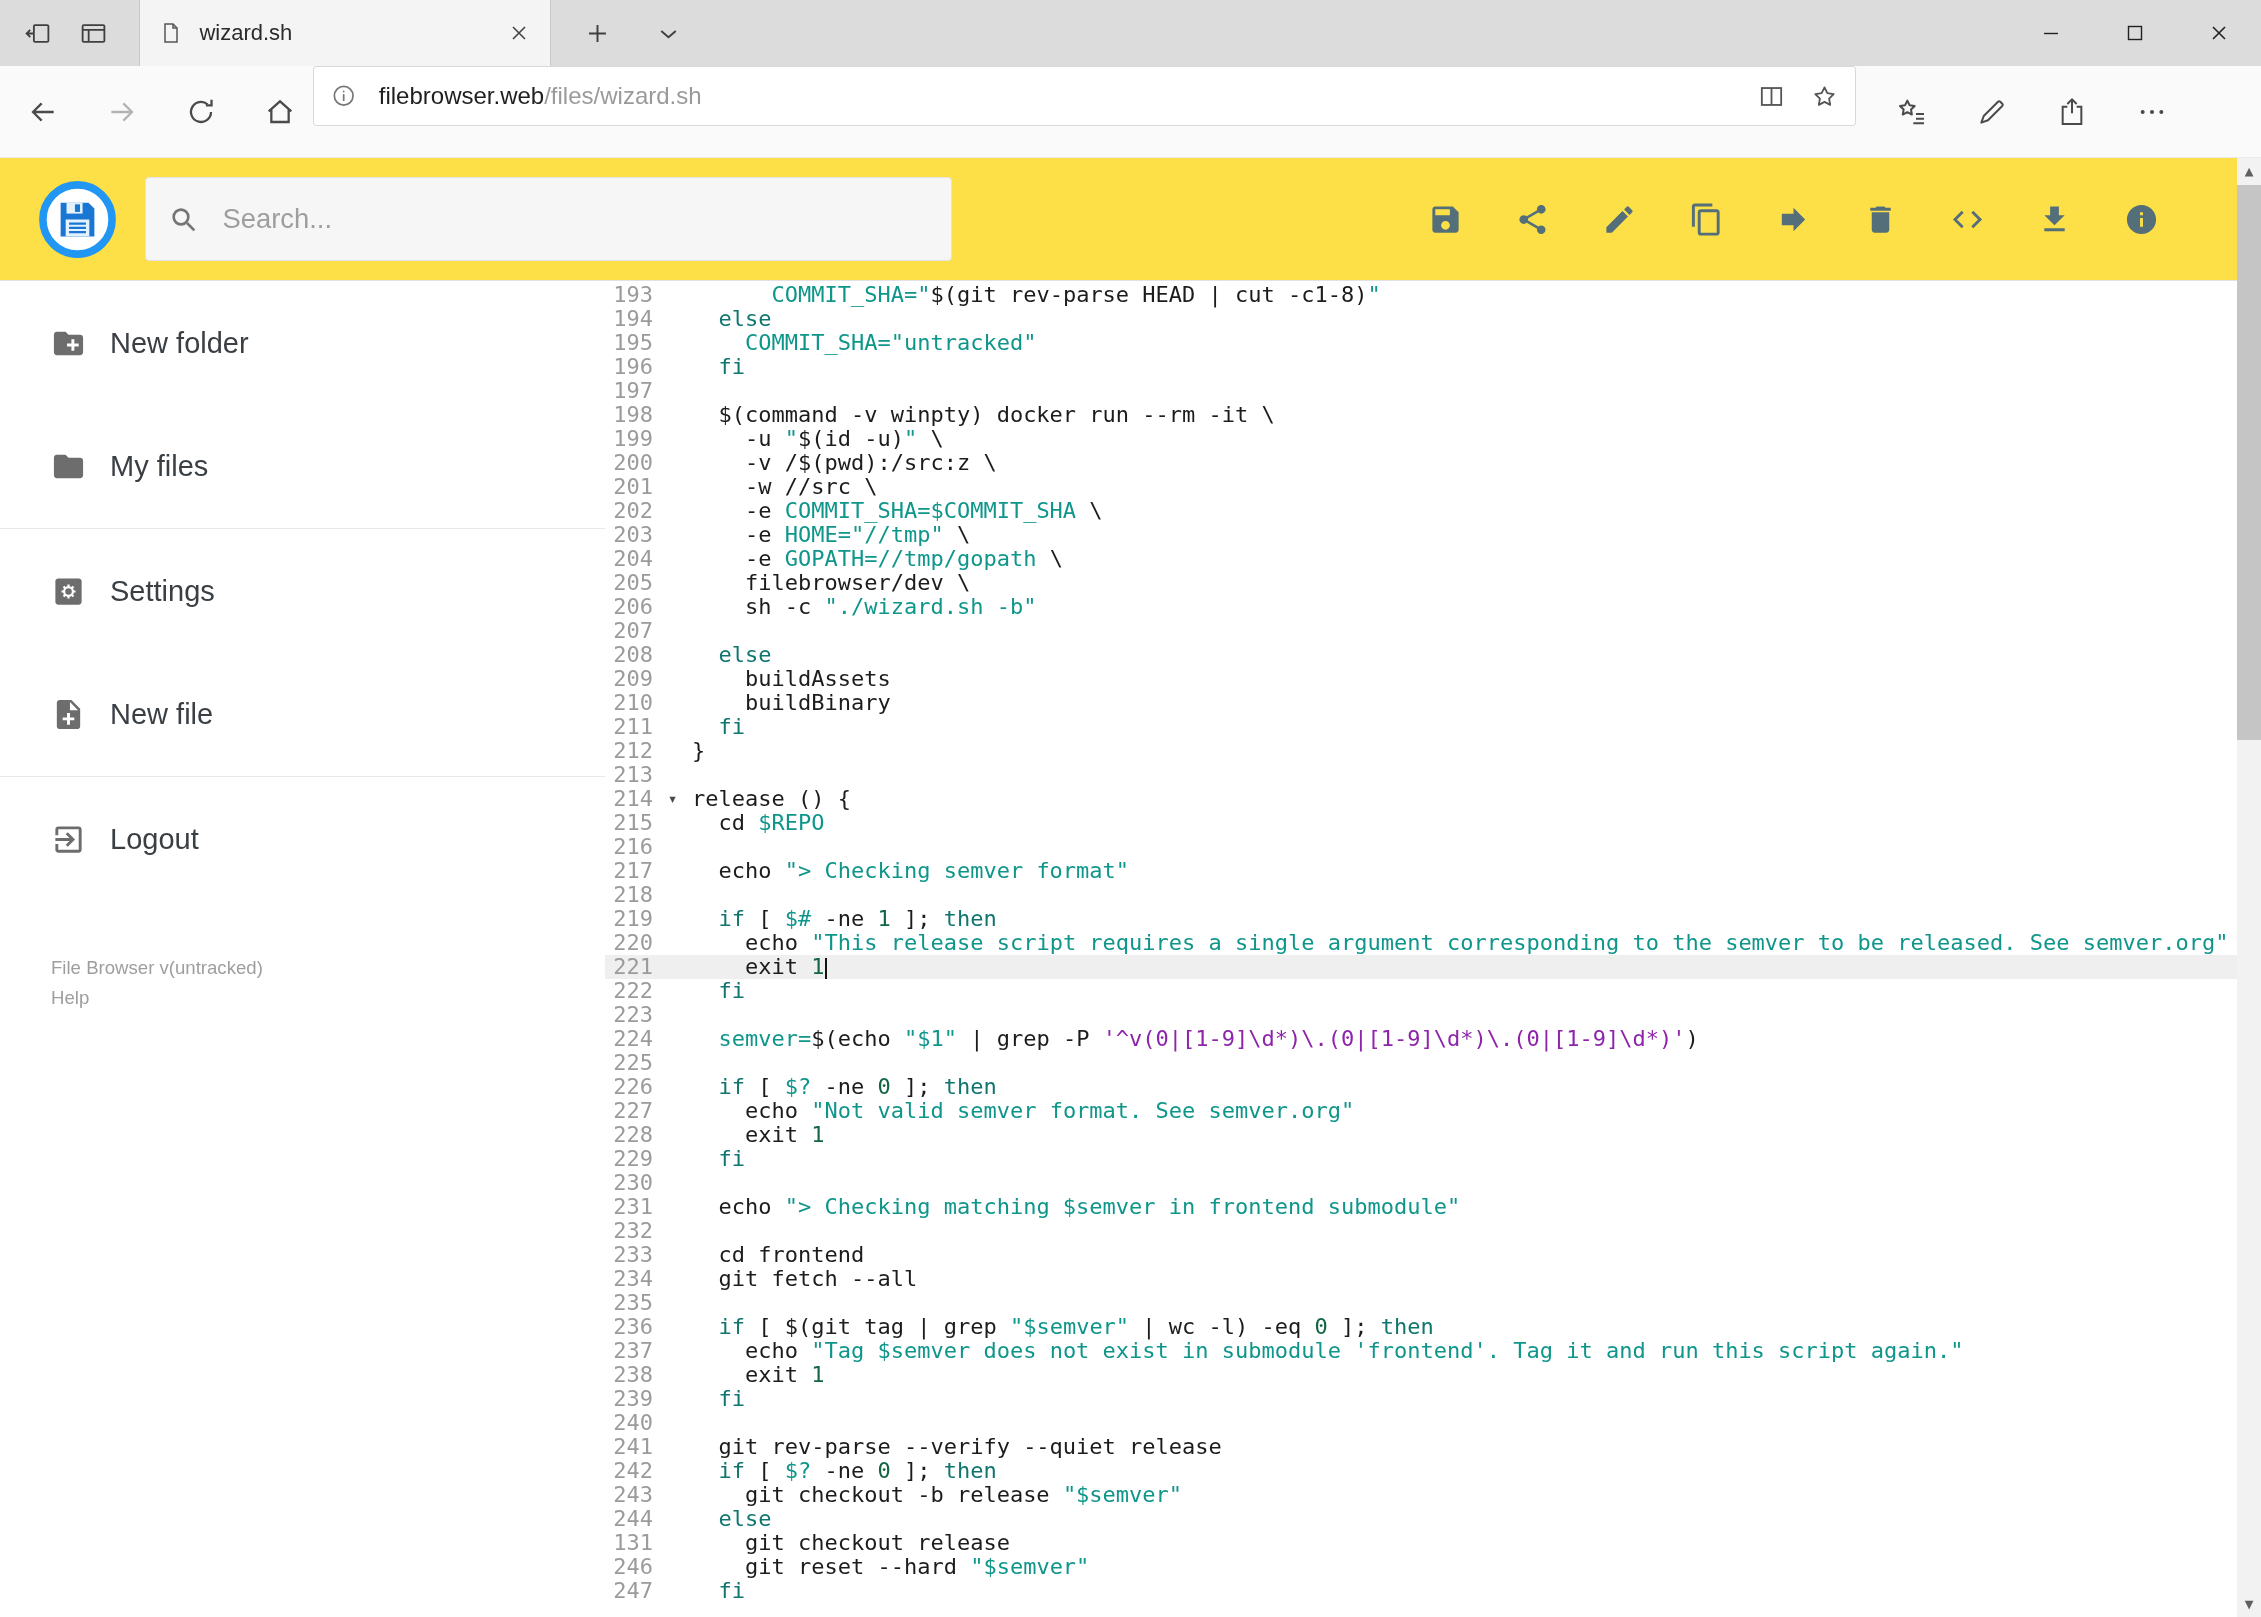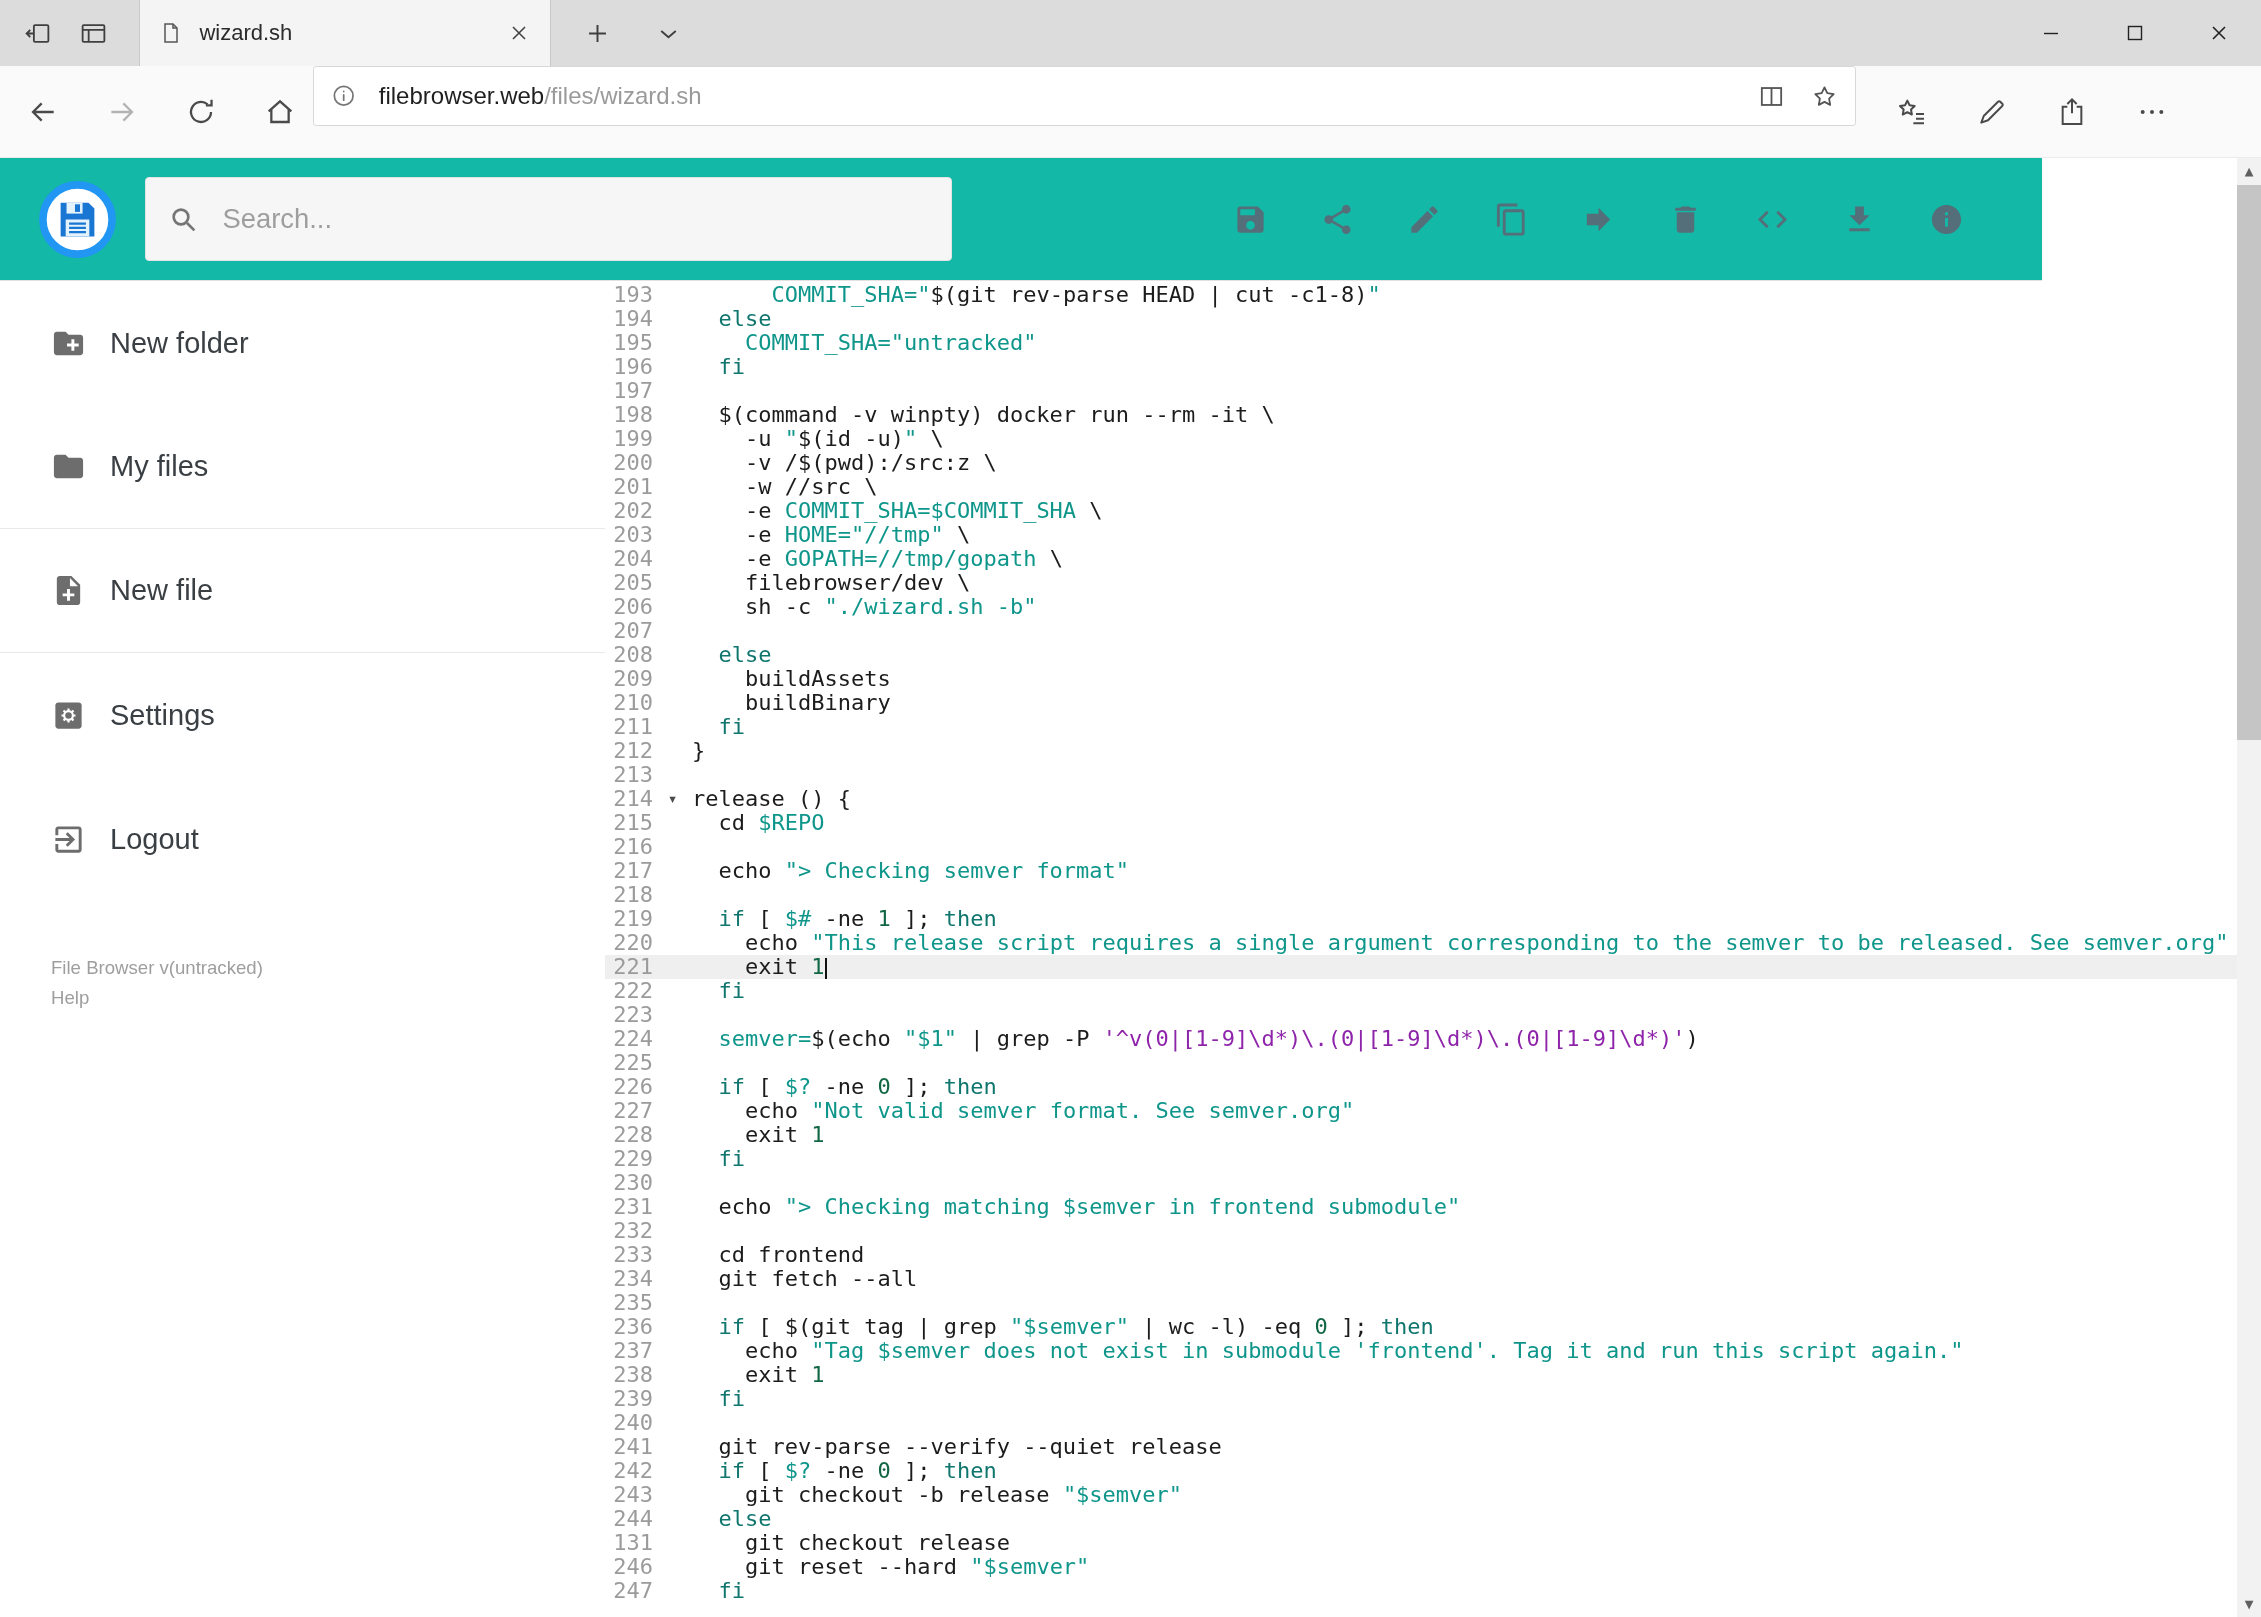--- a/index.html
+++ b/index.html
@@ -34,21 +34,21 @@
   .urlbar{margin-left:17px;width:1543px;height:60px;background:#fff;border:0.8px solid #d8d8d8;border-radius:3.2px;
           display:flex;align-items:center;padding:0 16px;box-sizing:border-box;}
   .urlbar .site-info{width:27.4px;height:27.4px;color:#767676;flex:0 0 27.4px;cursor:pointer;}
   .url{margin-left:21px;font-size:24px;flex:1;white-space:nowrap;overflow:hidden;}
   .url .host{color:#1f1f1f;}
   .url .path{color:#9a9a9a;}
   .urlbtn{width:29px;height:29px;color:#555;margin-left:24px;flex:0 0 29px;cursor:pointer;}
   .nav-right{display:flex;align-items:center;gap:48px;margin-left:40px;}
 
   
-  .appheader{position:absolute;left:0;top:158px;width:2042px;height:123px;background:#14b8a6;
+  .appheader{position:absolute;left:0;top:158px;width:2237px;height:123px;background:#fde047;
              border-bottom:0.8px solid #e2e2e2;box-shadow:0 1.6px 4px rgba(0,0,0,.05);
              display:flex;align-items:center;box-sizing:border-box;}
   .logo{width:81px;height:81px;margin-left:37px;flex:0 0 81px;}
   .searchbox{margin-left:27.4px;width:807px;height:84px;background:#f6f6f6;border:0.8px solid #e3e3e3;border-radius:4px;
              display:flex;align-items:center;padding:0 21px;box-sizing:border-box;}
   .searchbox .sicon{width:32px;height:32px;color:#757575;flex:0 0 32px;}
   .searchbox input{border:none;background:transparent;outline:none;font-size:27.4px;color:#333;
                    margin-left:21px;flex:1;font-family:"Liberation Sans",sans-serif;}
   .searchbox input::placeholder{color:#9e9e9e;}
   .header-toolbar{margin-left:auto;display:flex;align-items:center;gap:52px;padding-right:78px;}
@@ -301,40 +301,40 @@
         <span class="sb-label">New folder</span>
       </div>
       <div class="sb-item sb-div">
         <span class="sb-icon">
           <svg viewBox="0 0 24 24" fill="currentColor">
             <path d="M10 4H4c-1.1 0-2 .9-2 2v12c0 1.1.9 2 2 2h16c1.1 0 2-.9 2-2V8c0-1.1-.9-2-2-2h-8l-2-2z"></path>
           </svg>
         </span>
         <span class="sb-label">My files</span>
       </div>
-      <div class="sb-item sb-div">
-        <span class="sb-icon">
-          <svg viewBox="0 0 24 24" fill="currentColor">
-            <path d="M14 2H6c-1.1 0-2 .9-2 2v16c0 1.1.9 2 2 2h12c1.1 0 2-.9 2-2V8l-6-6zm2 14h-3v3h-2v-3H8v-2h3v-3h2v3h3v2zm-3-7V3.5L18.5 9H13z"></path>
-          </svg>
-        </span>
-        <span class="sb-label">New file</span>
-      </div>
       <div class="sb-item">
         <span class="sb-icon">
           <svg viewBox="0 0 24 24">
             <path d="M19 3H5c-1.1 0-2 .9-2 2v14c0 1.1.9 2 2 2h14c1.1 0 2-.9 2-2V5c0-1.1-.9-2-2-2z" fill="currentColor"></path>
             <g stroke="#fff" stroke-width="1.5" fill="none">
               <circle cx="12" cy="12" r="3"></circle>
               <path d="M12 7.2v1.6M12 15.2v1.6M7.2 12h1.6M15.2 12h1.6M8.6 8.6l1.1 1.1M14.3 14.3l1.1 1.1M15.4 8.6l-1.1 1.1M9.7 14.3l-1.1 1.1"></path>
             </g>
           </svg>
         </span>
         <span class="sb-label">Settings</span>
       </div>
+      <div class="sb-item sb-div">
+        <span class="sb-icon">
+          <svg viewBox="0 0 24 24" fill="currentColor">
+            <path d="M14 2H6c-1.1 0-2 .9-2 2v16c0 1.1.9 2 2 2h12c1.1 0 2-.9 2-2V8l-6-6zm2 14h-3v3h-2v-3H8v-2h3v-3h2v3h3v2zm-3-7V3.5L18.5 9H13z"></path>
+          </svg>
+        </span>
+        <span class="sb-label">New file</span>
+      </div>
       <div class="sb-item">
         <span class="sb-icon">
           <svg viewBox="0 0 24 24" fill="currentColor">
             <path d="M10.09 15.59 11.5 17l5-5-5-5-1.41 1.41L12.67 11H3v2h9.67l-2.58 2.59zM19 3H5c-1.11 0-2 .9-2 2v4h2V5h14v14H5v-4H3v4c0 1.1.89 2 2 2h14c1.1 0 2-.9 2-2V5c0-1.1-.9-2-2-2z"></path>
           </svg>
         </span>
         <span class="sb-label">Logout</span>
       </div>
     </div>
   <div class="sb-footer">

